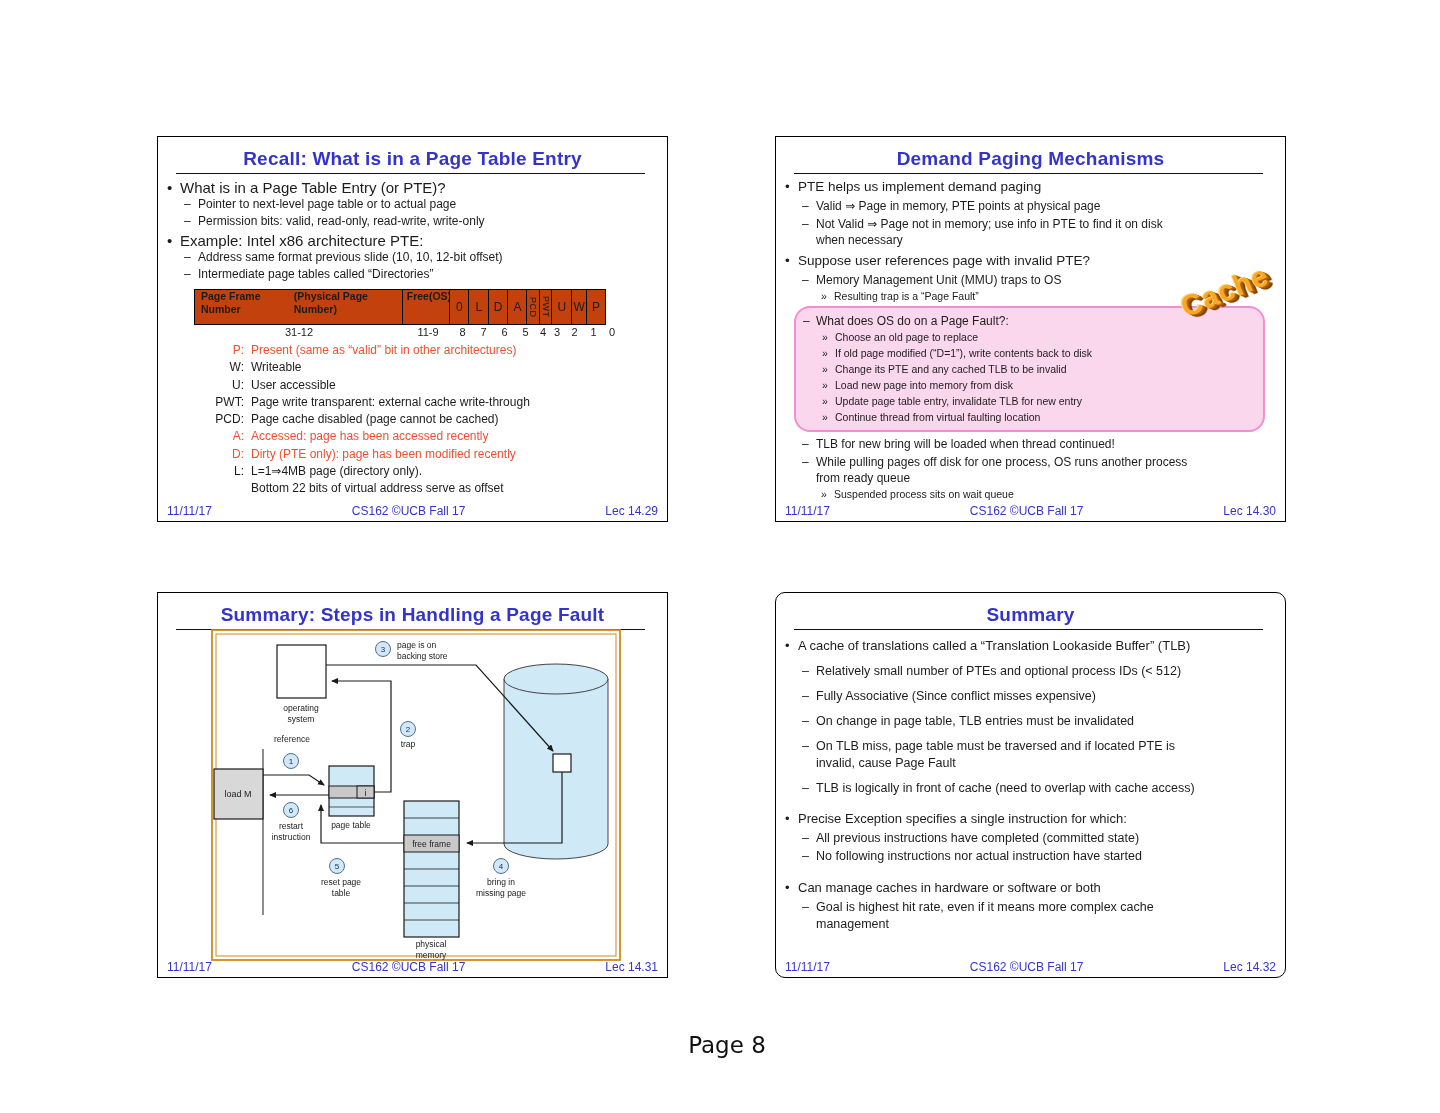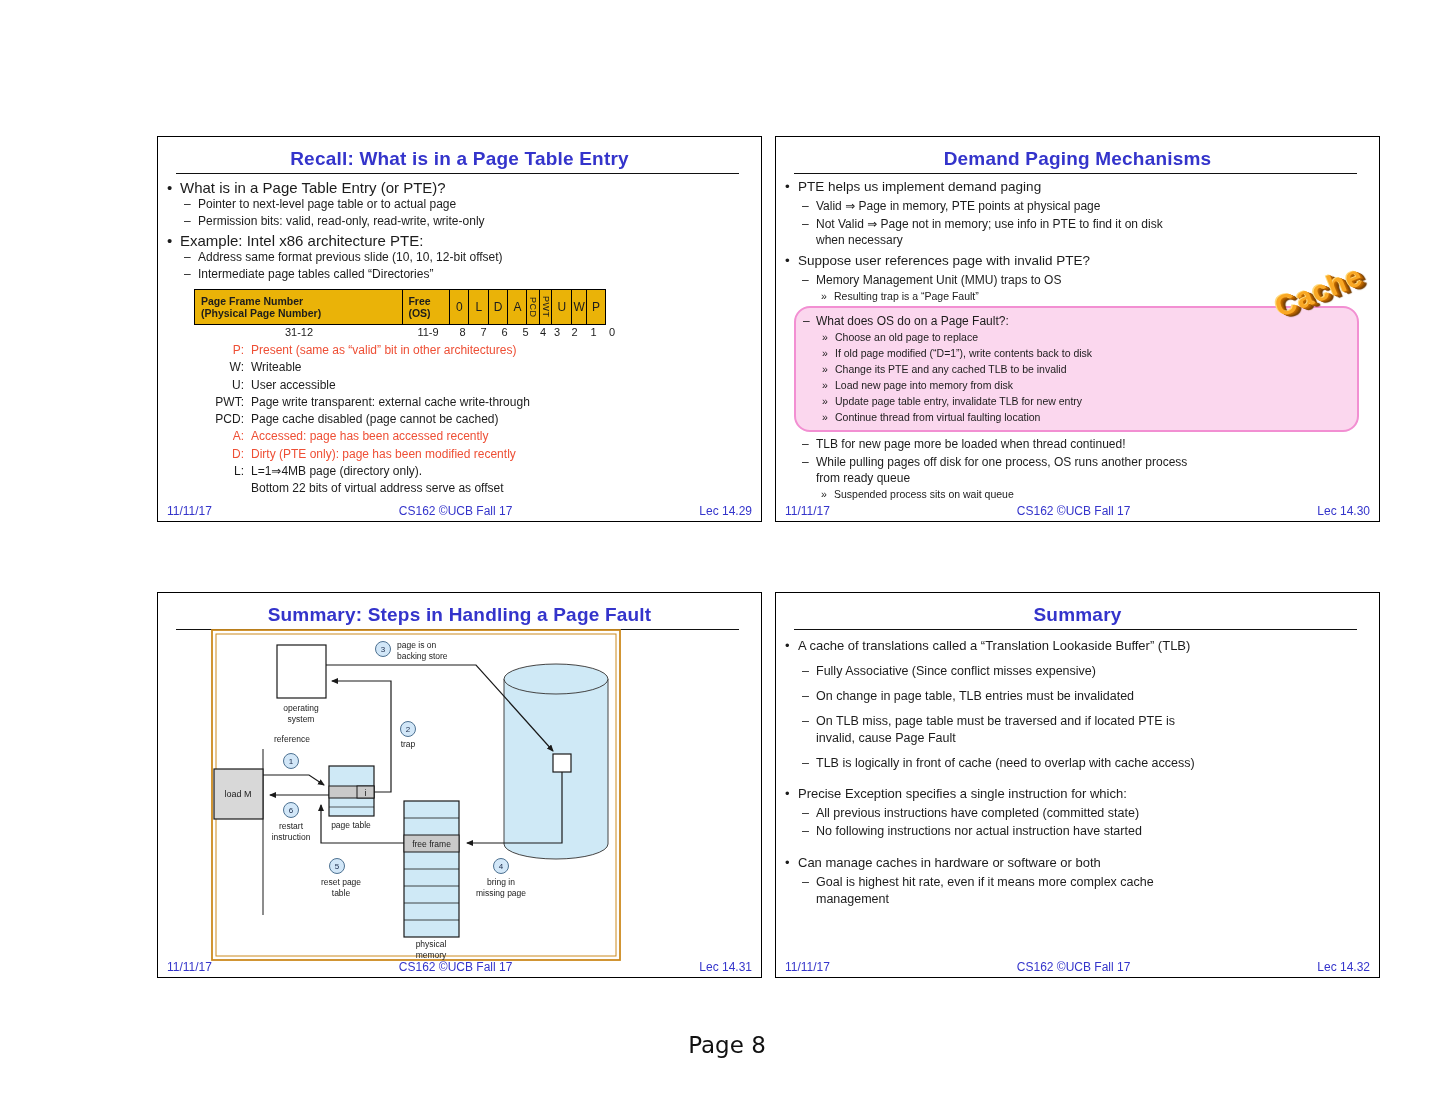--- a/index.html
+++ b/index.html
@@ -2,27 +2,27 @@
 <html><head>
 <meta charset="utf-8">
 <style>
   * { margin:0; padding:0; box-sizing:border-box; }
   html,body { background:#ffffff; }
   .sheet {
     position:relative; width:1440px; height:1113px; background:#ffffff;
     font-family:"Liberation Sans", sans-serif; color:#1c1c1c;
   }
   .slide {
-    position:absolute; width:605px; height:386px; background:#fff;
+    position:absolute; width:511px; height:386px; background:#fff;
     border:1.6px solid #000; overflow:hidden;
   }
   #slide1 { left:157px; top:136px; }
   #slide2 { left:775px; top:136px; }
   #slide3 { left:157px; top:592px; }
-  #slide4 { left:775px; top:592px; }
+  #slide4 { left:775px; top:592px;border-radius:10px; }
 
   .title {
     text-align:center; color:#3434cb; font-size:19px; font-weight:600;
     margin-top:11px; letter-spacing:0.2px;
   }
   .rule { border:none; border-top:1.9px solid #111; margin:3px 22px 0 18px; }
 
   .foot {
     position:absolute; left:9px; right:9px; bottom:3px;
     display:flex; justify-content:space-between; align-items:baseline;
@@ -36,22 +36,22 @@
   .b2::before { content:"\2013"; position:absolute; left:26px; }
   .b3 { position:relative; font-size:10.5px; line-height:15px; padding-left:58px; padding-right:10px; }
   .b3::before { content:"\00BB"; position:absolute; left:45px; }
   .cont { display:block; }
 
   
   #slide1 .content { margin-top:5px; }
   #slide1 .b1 { margin-top:2px; }
   .pte-table { display:flex; margin:6px 0 0 36px; height:36px; }
   .pte-table .cell {
-    background:#eab308; border:1.6px solid #000; margin-left:-1.6px;
-    display:flex; flex-direction:column; justify-content:center;
+    background:#c2410c; border:1.6px solid #000; margin-left:-1.6px;
+    display:flex; flex-direction:row; justify-content:center;
     font-size:12px; align-items:center;
   }
   .pte-table .cell:first-child { margin-left:0; }
   .c-pfn { width:210px; align-items:flex-start !important; padding-left:6px; font-size:10.5px !important; line-height:12.5px; font-weight:600; }
   .c-free { width:48px; align-items:flex-start !important; padding-left:5px; font-size:10.5px !important; line-height:12.5px; font-weight:600; }
   .c-a { width:21px; }
   .c-v { width:14px; }
   .c-w { width:17px; }
   .c-p { width:20px; }
   .vt { writing-mode:vertical-rl; font-size:9px; letter-spacing:0.5px; }
@@ -211,21 +211,21 @@
       <div class="b3">Resulting trap is a “Page Fault”</div>
       <div class="pinkbox">
         <div class="b2">What does OS do on a Page Fault?:</div>
         <div class="b3">Choose an old page to replace</div>
         <div class="b3">If old page modified (“D=1”), write contents back to disk</div>
         <div class="b3">Change its PTE and any cached TLB to be invalid</div>
         <div class="b3">Load new page into memory from disk</div>
         <div class="b3">Update page table entry, invalidate TLB for new entry</div>
         <div class="b3">Continue thread from virtual faulting location</div>
       </div>
-      <div class="b2" style="margin-top:4px">TLB for new page more be loaded when thread continued!</div>
+      <div class="b2" style="margin-top:4px">TLB for new bring will be loaded when thread continued!</div>
       <div class="b2"><span>While pulling pages off disk for one process, OS runs another process</span><span class="cont">from ready queue</span></div>
       <div class="b3">Suspended process sits on wait queue</div>
     </div>
     <div class="foot">
       <span>11/11/17</span>
       <span>CS162 ©UCB Fall 17</span>
       <span>Lec 14.30</span>
     </div>
   </div>
 
@@ -320,20 +320,21 @@
       <span>Lec 14.31</span>
     </div>
   </div>
 
   <div class="slide" id="slide4">
     <div class="title">Summary</div>
     <hr class="rule">
     <div class="content">
       <div class="g1">
         <div class="b1">A cache of translations called a “Translation Lookaside Buffer” (TLB)</div>
+        <div class="b2">Relatively small number of PTEs and optional process IDs (&lt; 512)</div>
         <div class="b2">Fully Associative (Since conflict misses expensive)</div>
         <div class="b2">On change in page table, TLB entries must be invalidated</div>
         <div class="b2"><span>On TLB miss, page table must be traversed and if located PTE is</span><span class="cont">invalid, cause Page Fault</span></div>
         <div class="b2">TLB is logically in front of cache (need to overlap with cache access)</div>
       </div>
       <div class="g2">
         <div class="b1">Precise Exception specifies a single instruction for which:</div>
         <div class="b2">All previous instructions have completed (committed state)</div>
         <div class="b2">No following instructions nor actual instruction have started</div>
       </div>

